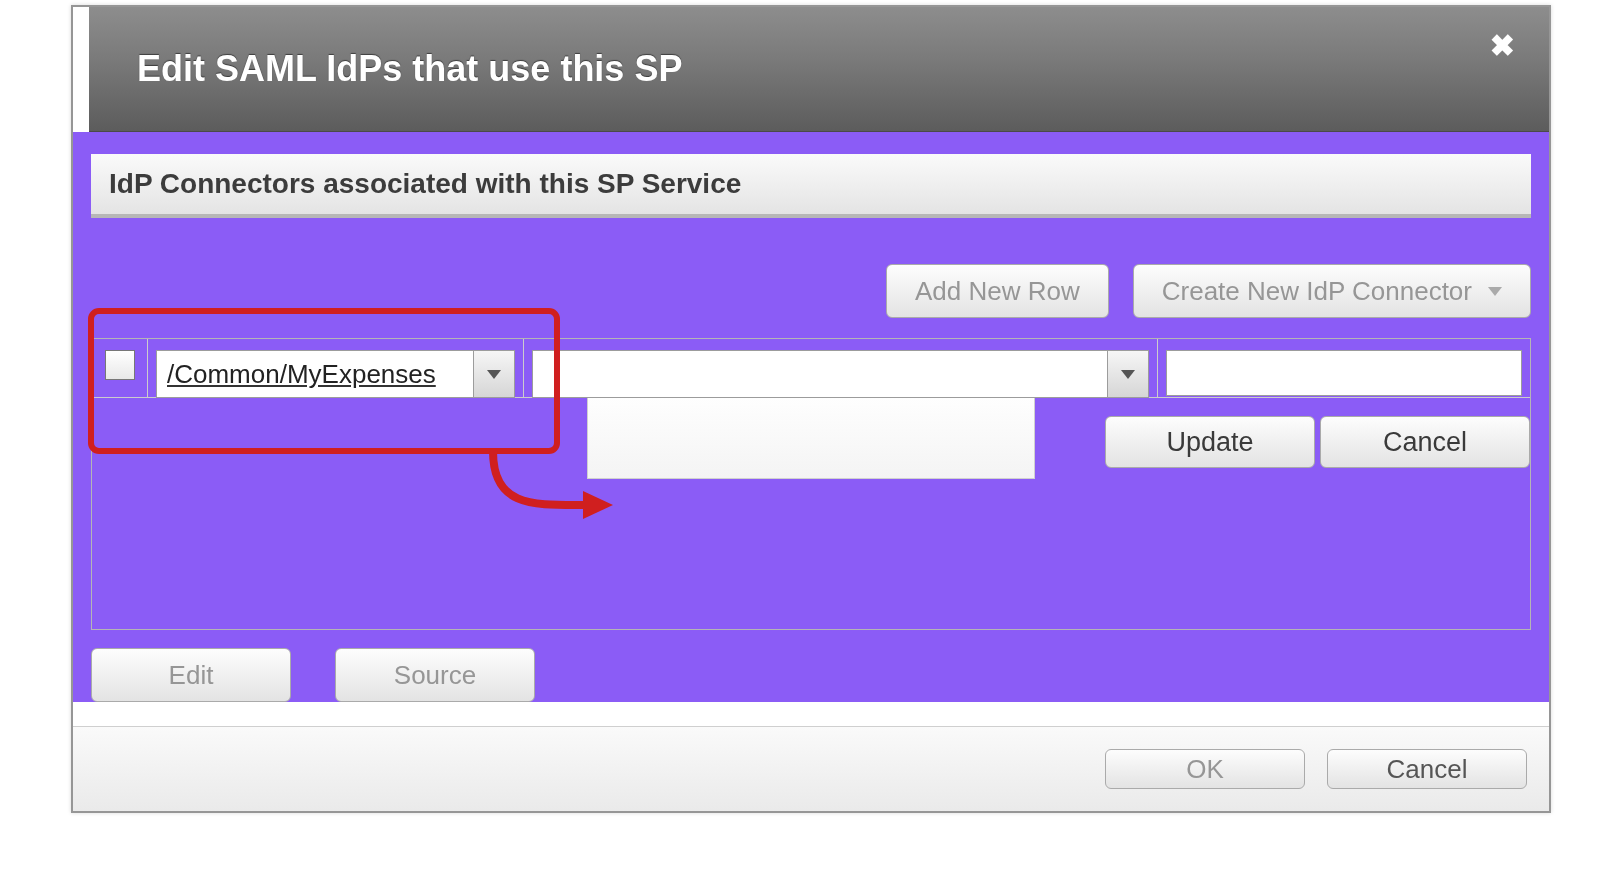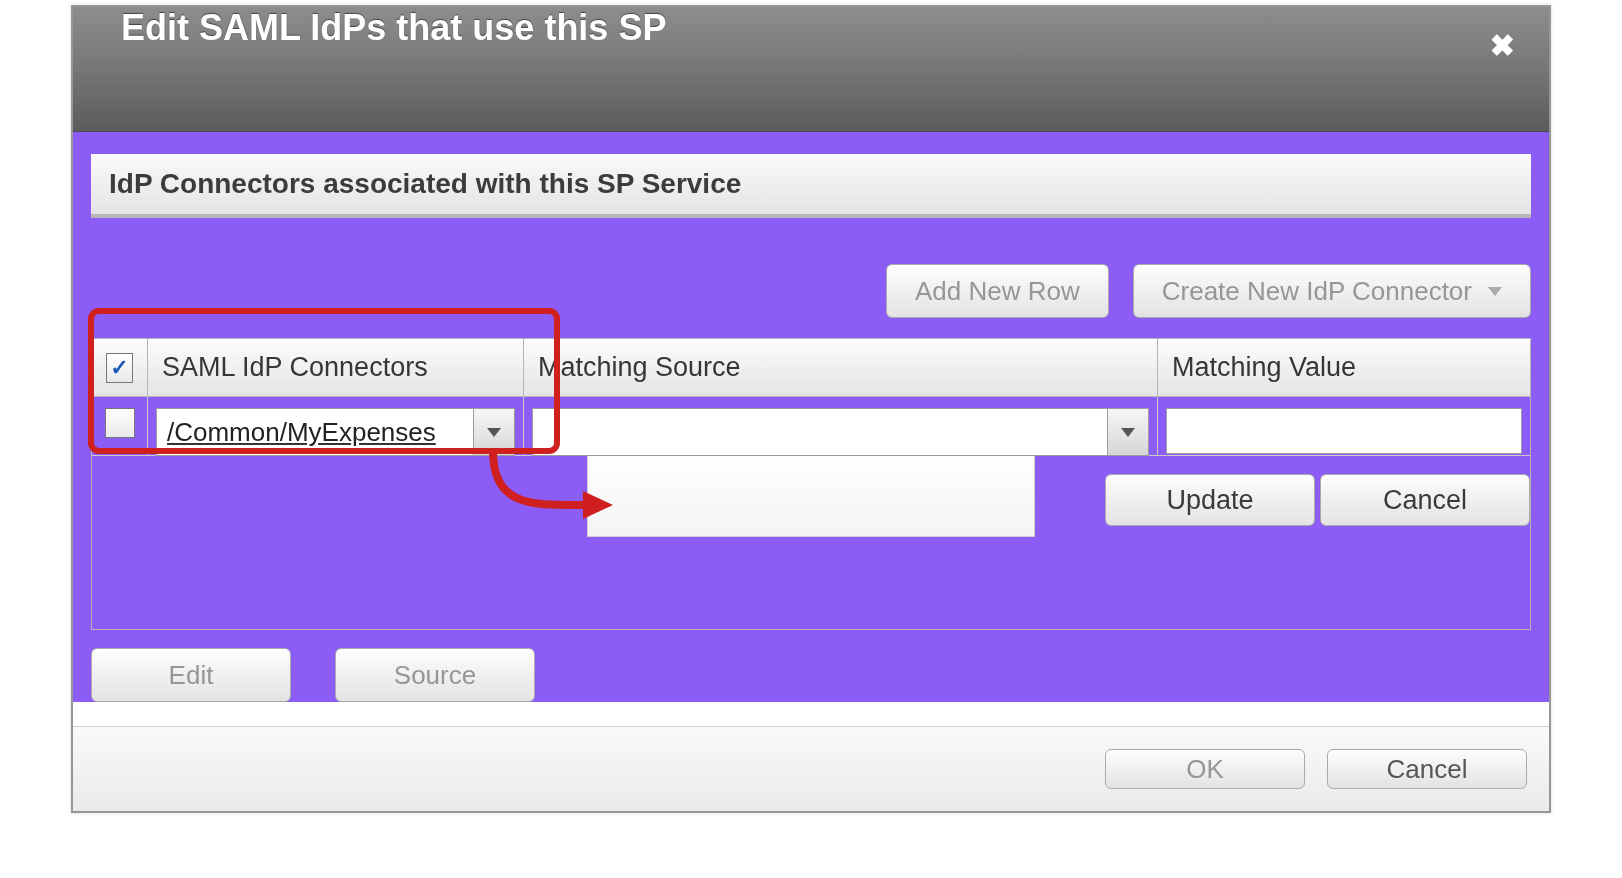--- a/index.html
+++ b/index.html
@@ -19,22 +19,24 @@
     margin: 5px auto;
     background: #fff;
     box-shadow: 0 0 4px rgba(0,0,0,0.15);
   }
   
   .titlebar {
     position: relative;
     height: 124px;
     background: linear-gradient(to bottom, #8d8d8d 0%, #7b7b7b 40%, #5c5c5c 100%);
     display: flex;
+    align-items: center;
     padding: 0 48px;
     border-bottom: 1px solid #4a4a4a;
+    margin-left: 16px;
   }
   .titlebar h1 {
     margin: 0;
     font-size: 36px;
     font-weight: bold;
     color: #ffffff;
     text-shadow: 0 -1px 1px rgba(0,0,0,0.5);
   }
   .titlebar .close {
     position: absolute;
@@ -263,28 +265,20 @@
       <button class="btn disabled">
         <span>Add New Row</span>
       </button>
       <button class="btn disabled">
         <span>Create New IdP Connector</span>
         <span class="triangle"></span>
       </button>
     </div>
 
     <div class="grid">
-      <div class="grid-header">
-        <div class="hcell col-check">
-          <span class="checkbox checked"></span>
-        </div>
-        <div class="hcell col-connectors">SAML IdP Connectors</div>
-        <div class="hcell col-matchsrc">Matching Source</div>
-        <div class="hcell col-matchval">Matching Value</div>
-      </div>
 
       <div class="grid-row">
         <div class="cell col-check">
           <span class="checkbox"></span>
         </div>
         <div class="cell col-connectors">
           <div class="combo">
             <div class="combo-text">/Common/MyExpenses</div>
             <div class="combo-btn">
                 <span class="triangle"></span>

